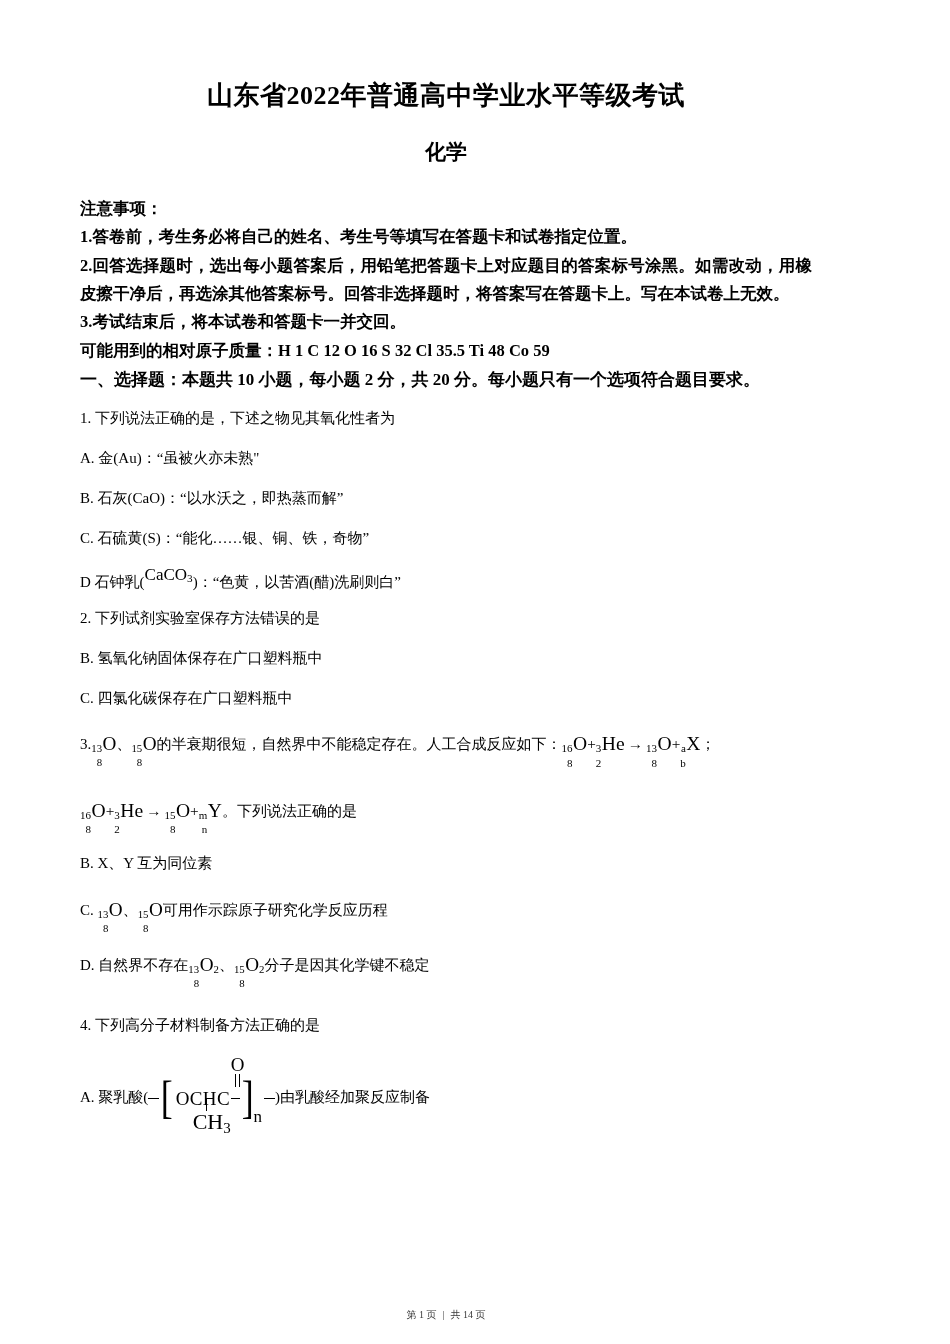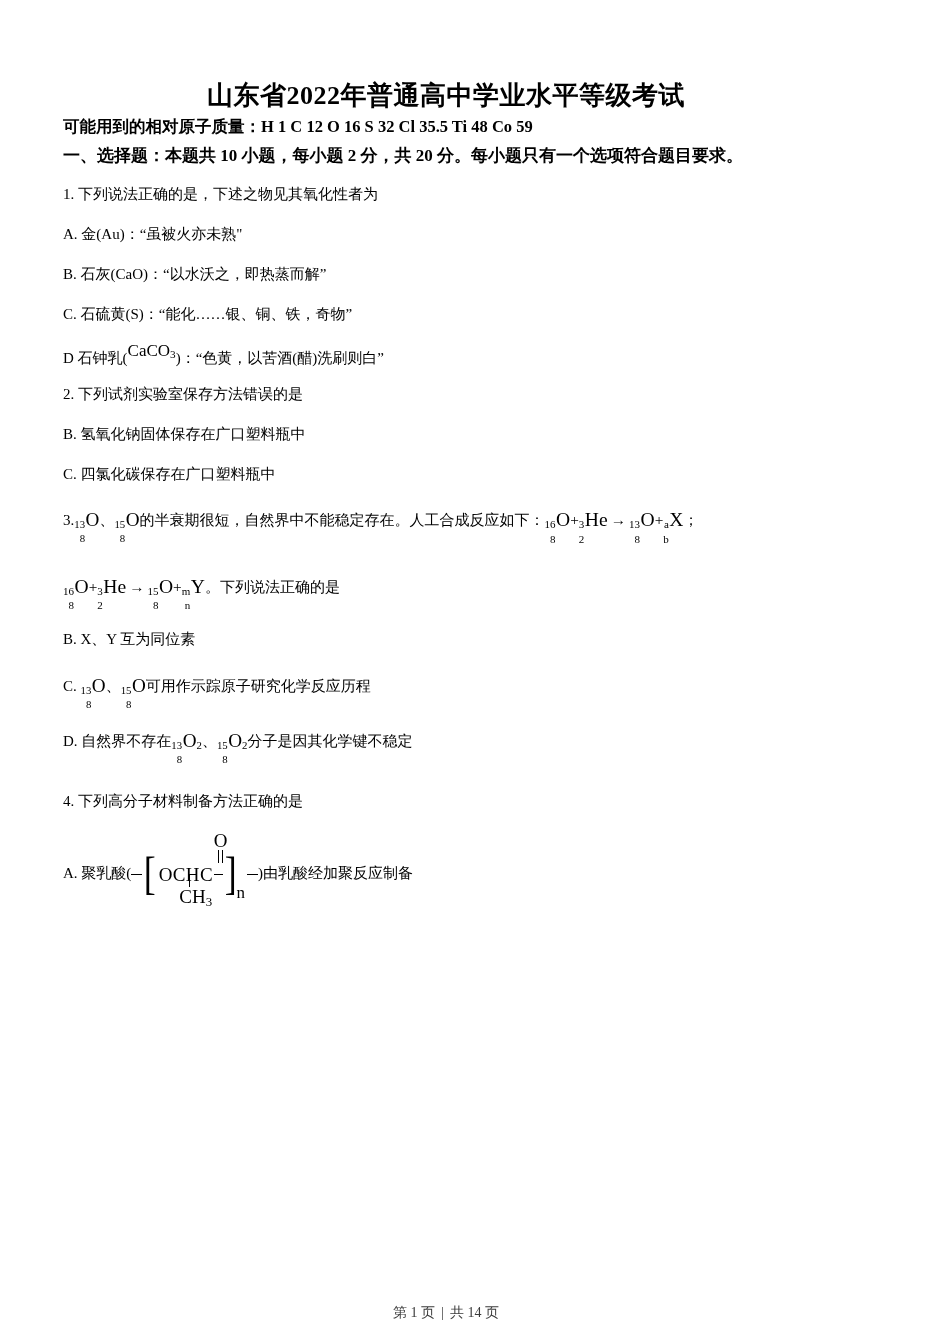--- a/index.html
+++ b/index.html
@@ -14,21 +14,21 @@
     position: relative;
     font-family: "Liberation Serif", "DejaVu Serif", serif;
     color: #000000;
     overflow: hidden;
   }
   .page {
     position: relative;
     width: 892px;
     height: 1344px;
     box-sizing: border-box;
-    padding: 0 63px;
+    padding: 0 80px;
   }
 
   
   .doc-title {
     text-align: center;
     font-size: 26px;
     font-weight: bold;
     letter-spacing: 0.5px;
     margin: 0;
     padding-top: 80px;
@@ -195,22 +195,21 @@
     background: #000;
   }
   .poly .dbl span.a { left: 2px; }
   .poly .dbl span.b { left: 6px; }
   
   .poly .methyl {
     position: absolute;
     left: 18px;
     top: 22px;
     width: 40px;
-    text-align: center;
-    font-size: 19px;
+    font-size: 22px;
     line-height: 1;
   }
   .poly .methyl sub {
     font-size: 0.68em;
     vertical-align: -0.25em;
   }
   .poly .vbond {
     position: absolute;
     left: 31px;
     top: 9px;
@@ -226,32 +225,39 @@
     left: -2px;
   }
 
   
   .footer {
     position: absolute;
     left: 0;
     right: 0;
     bottom: 22px;
     text-align: center;
-    font-size: 14px;
+    font-size: 10px;
     color: #3a3a3a;
   }
   .footer .sep { padding: 0 6px; }
 </style>
 </head>
 <body>
 
 <div class="page">
 
   <h1 class="doc-title">山东省2022年普通高中学业水平等级考试</h1>
-
+  <h2 class="doc-subject">化学</h2>
+
+  <div class="notice">
+    <p>注意事项：</p>
+    <p>1.答卷前，考生务必将自己的姓名、考生号等填写在答题卡和试卷指定位置。</p>
+    <p>2.回答选择题时，选出每小题答案后，用铅笔把答题卡上对应题目的答案标号涂黑。如需改动，用橡皮擦干净后，再选涂其他答案标号。回答非选择题时，将答案写在答题卡上。写在本试卷上无效。</p>
+    <p>3.考试结束后，将本试卷和答题卡一并交回。</p>
+  </div>
 
   <p class="atomic-mass">可能用到的相对原子质量：H 1  C 12  O 16  S 32  Cl 35.5  Ti 48  Co 59</p>
   <p class="section-head">一、选择题：本题共 10 小题，每小题 2 分，共 20 分。每小题只有一个选项符合题目要求。</p>
 
   <div class="q-block">
     <p class="q-stem">
       <span>1.</span>
       <span>下列说法正确的是，下述之物见其氧化性者为</span>
     </p>
 

